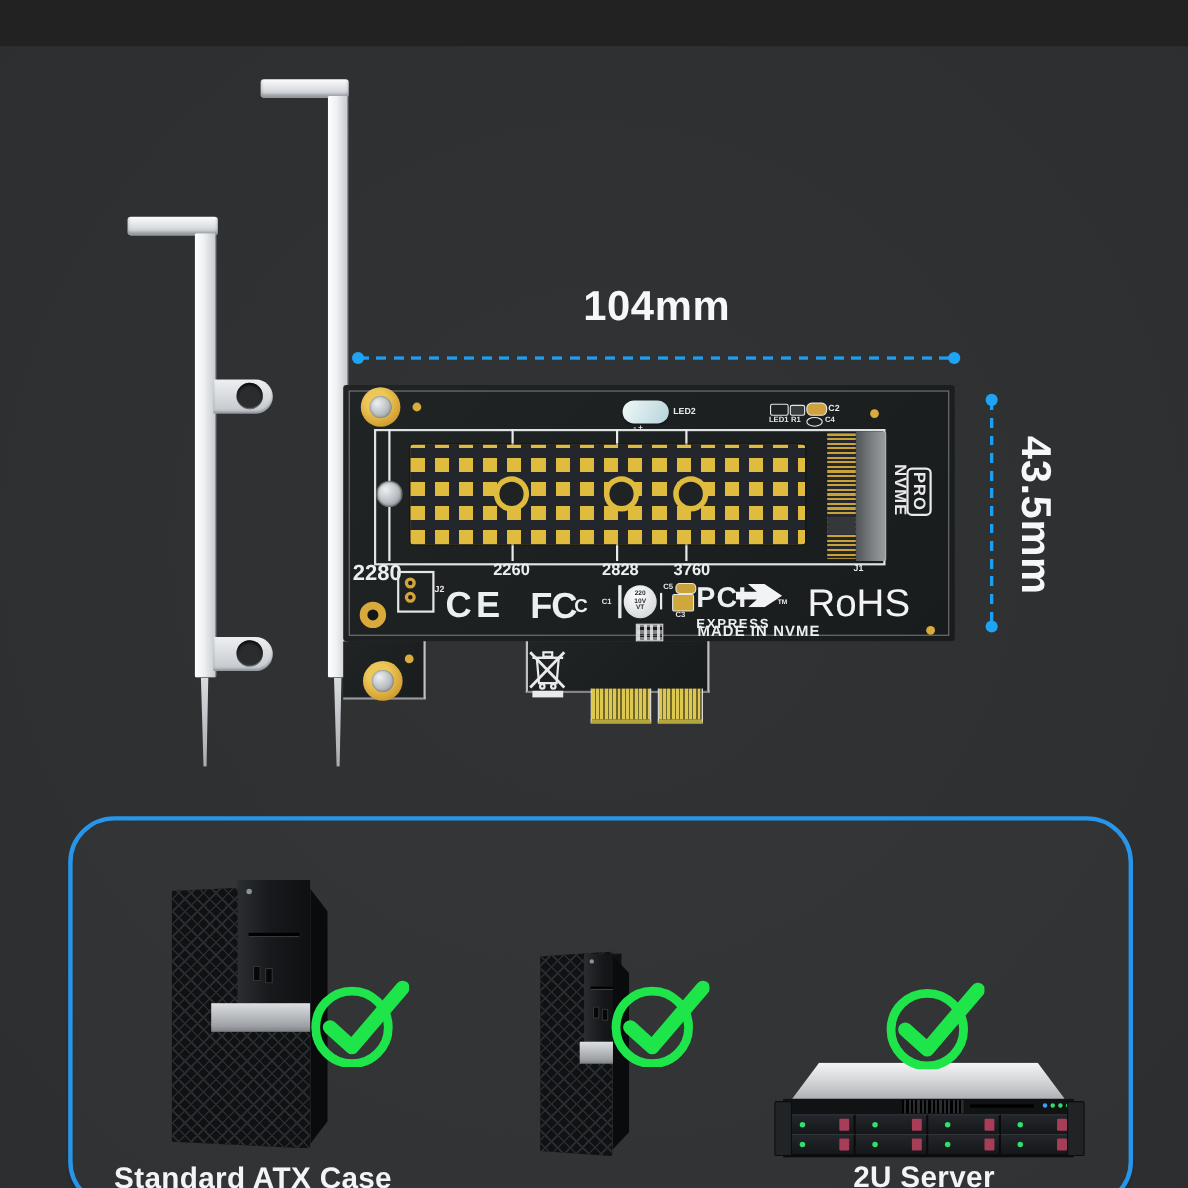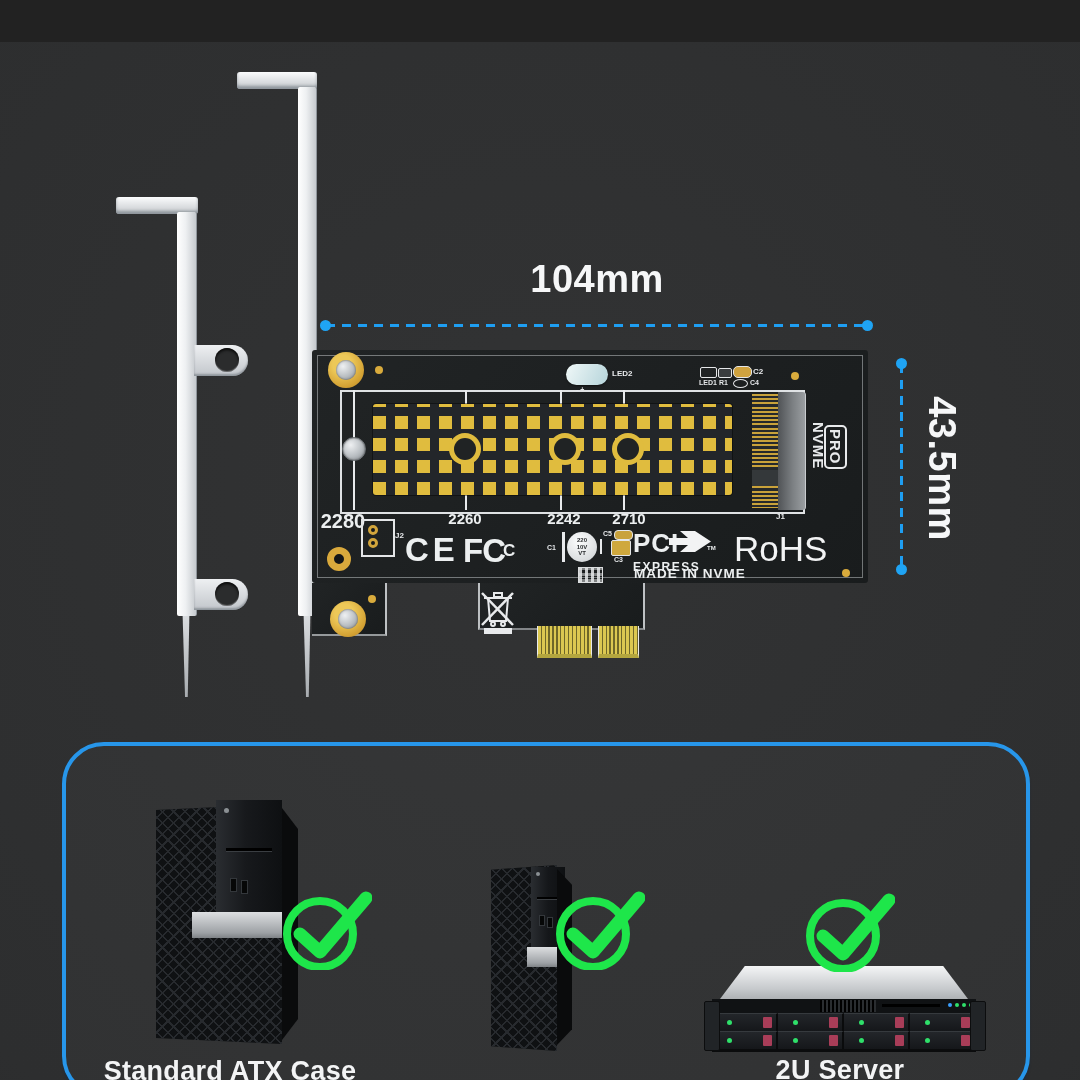--- a/index.html
+++ b/index.html
@@ -139,32 +139,32 @@
     <div class="abs" style="left:327px;top:505px;width:24px;height:24px;border-radius:50%;border:7px solid #d9a93c;background:#141617;box-sizing:border-box;"></div>
     <div class="abs goldpad" style="left:330px;top:559px;width:36px;height:36px;"></div>
     <div class="abs screwhead" style="left:338px;top:567px;width:20px;height:20px;"></div>
     <div class="abs via" style="left:375px;top:324px;"></div>
     <div class="abs via" style="left:791px;top:330px;"></div>
     <div class="abs via" style="left:842px;top:527px;"></div>
     <div class="abs via" style="left:368px;top:553px;"></div>
 
     <div class="abs silk" style="left:313px;top:468px;width:60px;font-size:20px;text-align:center;">2280</div>
     <div class="abs silk" style="left:435px;top:468px;width:60px;font-size:15px;text-align:center;">2260</div>
-    <div class="abs silk" style="left:534px;top:468px;width:60px;font-size:15px;text-align:center;">2242</div>
-    <div class="abs silk" style="left:599px;top:468px;width:60px;font-size:15px;text-align:center;">2710</div>
+    <div class="abs silk" style="left:534px;top:468px;width:60px;font-size:15px;text-align:center;">2828</div>
+    <div class="abs silk" style="left:599px;top:468px;width:60px;font-size:15px;text-align:center;">3760</div>
     <div class="smalllab" style="left:776px;top:471px;">J1</div>
 
     <div class="abs" style="left:361px;top:477px;width:30px;height:34px;border:2px solid #e4e6e8;">
       <div class="abs" style="left:5px;top:4px;width:10px;height:10px;border-radius:50%;border:3px solid #d2a53c;background:#17191a;box-sizing:border-box;"></div>
       <div class="abs" style="left:5px;top:17px;width:10px;height:10px;border-radius:50%;border:3px solid #d2a53c;background:#17191a;box-sizing:border-box;"></div>
     </div>
     <div class="smalllab" style="left:395px;top:490px;">J2</div>
 
     <div class="abs silk" style="left:405px;top:489px;font-size:33px;font-weight:600;letter-spacing:4px;">CE</div>
-    <div class="abs silk" style="left:463px;top:490px;font-size:33px;font-weight:700;letter-spacing:-1px;">
+    <div class="abs silk" style="left:482px;top:490px;font-size:33px;font-weight:700;letter-spacing:-1px;">
       <span>FC</span><span class="abs" style="left:40px;top:9px;font-size:17px;">C</span>
     </div>
 
     <div class="whiteline" style="left:562px;top:490px;width:3px;height:30px;"></div>
     <div class="abs" style="left:567px;top:490px;width:30px;height:30px;border-radius:50%;background:radial-gradient(circle at 40% 32%, #fcfdfd, #dadddf 70%, #c2c6c8 100%);text-align:center;">
       <div style="font-size:6px;font-weight:700;color:#2a2d2f;line-height:6.5px;padding-top:5px;">
         <div>220</div>
         <div>10V</div>
         <div>VT</div>
       </div>

